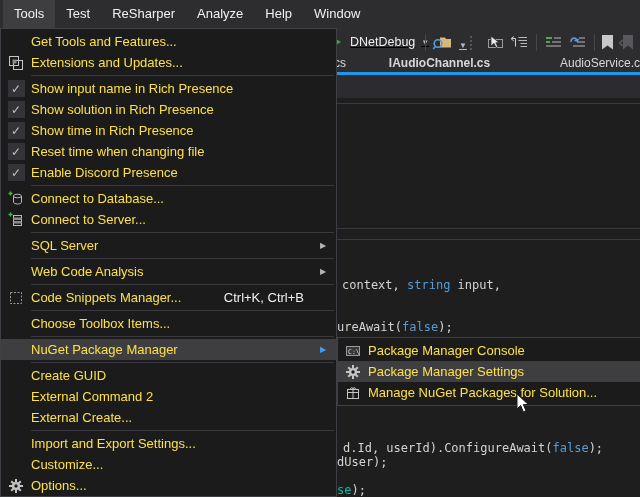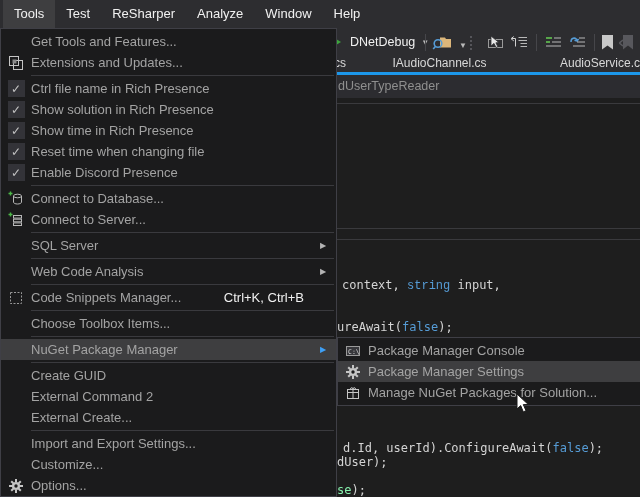--- a/index.html
+++ b/index.html
@@ -6,21 +6,21 @@
   body{width:640px;height:497px;overflow:hidden;background:#1e1e1e;
        font-family:"Liberation Sans", sans-serif; position:relative;}
   .app{position:absolute;inset:0;width:640px;height:497px;}
 
   
   .strip{position:absolute;left:0;width:640px;}
   .menubar{top:0;height:28px;background:#2d2d30;display:flex;align-items:stretch;padding-left:3px;z-index:5;}
   .mb-item{color:#f1f1f1;font-size:13px;line-height:28px;padding:0 11px;white-space:nowrap;}
   .mb-item.active{background:#3e3e40;}
   .toolbar{top:28px;height:28px;background:#2d2d30;}
-  .tb{position:absolute;top:0;height:28px;display:flex;align-items:center;}
+  .tb{position:absolute;top:0;height:28px;display:flex;align-items:center;text-decoration:underline;}
   .tb-sep{width:1px;height:17px;background:#46464a;top:6px;position:absolute;}
   .tb-grip{position:absolute;top:7px;width:4px;height:15px;
            background-image:radial-gradient(#55555a 1px, transparent 1.2px);
            background-size:4px 4px;}
   .run-label{color:#f1f1f1;font-size:12.5px;margin-left:6px;}
   .chev{color:#b8b8b8;font-size:8px;margin-left:6px;}
   .tabstrip{top:56px;height:16px;background:#2d2d30;}
   .tab{position:absolute;top:0;height:16px;line-height:15px;font-size:12px;color:#d8d8d8;text-align:center;white-space:nowrap;}
   .accent-line{position:absolute;left:0;top:72px;width:640px;height:3px;background:var(--accent,#1c97ea);}
   .navbar{top:75px;height:23px;background:#2c2c30;}
@@ -30,21 +30,21 @@
   .code-line{position:absolute;font-family:"DejaVu Sans Mono", monospace;font-size:12px;line-height:14px;white-space:pre;}
 
   
   .menu-panel{position:absolute;left:0;top:28px;width:337px;height:469px;background:#1b1b1c;
               border:1px solid #3f3f46;box-sizing:border-box;padding:2px 0;z-index:10;}
   .menu-row{display:flex;align-items:center;height:21px;}
   .menu-row.highlighted{background:var(--hl,#3e3e40);}
   .mi-gutter{width:30px;flex:none;display:flex;justify-content:center;align-items:center;}
   .mi-check{width:17px;height:17px;background:#333338;color:#c0c0c0;font-size:12px;
             display:flex;align-items:center;justify-content:center;}
-  .mi-label{flex:1;color:#a3a3a3;font-size:13px;white-space:nowrap;}
+  .mi-label{flex:1;color:#fde047;font-size:13px;white-space:nowrap;}
   .mi-shortcut{color:#f1f1f1;font-size:13px;margin-right:16px;}
   .mi-arrow{width:14px;color:#b4b4b4;font-size:8px;margin-right:2px;}
   .mi-arrow.blue{color:var(--arrow,#3ea0f7);}
   .menu-sep{height:1px;background:#3a3a3e;margin:2px 2px 2px 30px;}
 
   
   .submenu-panel{position:absolute;left:337px;top:337px;width:303px;background:#1b1b1c;
                  border:1px solid #3f3f46;border-right:none;box-sizing:border-box;padding:2px 0;z-index:11;}
   .submenu-panel .menu-row{height:21px;}
 
@@ -53,22 +53,22 @@
 </head>
 <body>
 
 <div class="app">
 
   <div class="strip menubar">
       <div class="mb-item active">Tools</div>
       <div class="mb-item">Test</div>
       <div class="mb-item">ReSharper</div>
       <div class="mb-item">Analyze</div>
+      <div class="mb-item">Help</div>
       <div class="mb-item">Window</div>
-      <div class="mb-item">Help</div>
     </div>
 
   <div class="strip toolbar">
     <div class="tb" style="left:330px">
       <svg width="12" height="14">
           <path d="M1 1 L11 7 L1 13 Z" fill="#3da63d"></path>
         </svg>
     </div>
     <div class="tb" style="left:344px">
       <span class="run-label">DNetDebug</span>
@@ -134,38 +134,37 @@
     <div class="tb" style="left:619px">
       <svg width="16" height="15">
         <path d="M4 0 H14 V14.5 L9 10.6 L4 14.5 Z" fill="#58585d"></path>
         <path d="M4 5 L0.5 8 L4 11" fill="none" stroke="#58585d" stroke-width="1.6"></path>
       </svg>
     </div>
   </div>
 
   <div class="strip tabstrip">
       <div class="tab" style="left: 300px; width: 46px; text-align: right;">cs</div>
-      <div class="tab" style="left: 377px; width: 125px; text-align: center;">IAudioChannel.cs</div>
+      <div class="tab" style="left: 377px; width: 125px; text-align: center; font-weight: bold;">IAudioChannel.cs</div>
       <div class="tab" style="left: 547px; width: 112px; text-align: center;">AudioService.cs</div>
     </div>
   <div class="accent-line"></div>
 
   <div class="strip navbar"></div>
-  <div class="navbar-text">dUserTypeReader</div>
 
   <div class="editor-surface"></div>
   <div class="hline" style="top:103px"></div>
   <div class="hline" style="top:228px"></div>
   <div class="hline" style="top:239px"></div>
   <div id="code-layer">
-      <div class="code-line" style="left: 342px; top: 278px;"><span style="color: rgb(212, 212, 212);">context, </span><span style="color: rgb(86, 156, 214); font-family: Liberation Mono, monospace;">string</span><span style="color: rgb(212, 212, 212);"> input,</span></div>
+      <div class="code-line" style="left: 342px; top: 278px;"><span style="color: rgb(212, 212, 212);">context, </span><span style="color: rgb(86, 156, 214);">string</span><span style="color: rgb(212, 212, 212);"> input,</span></div>
       <div class="code-line" style="left: 337px; top: 320px;"><span style="color: rgb(212, 212, 212);">ureAwait(</span><span style="color: rgb(86, 156, 214);">false</span><span style="color: rgb(212, 212, 212);">);</span></div>
       <div class="code-line" style="left: 343px; top: 441px;"><span style="color: rgb(212, 212, 212);">d.Id, userId).ConfigureAwait(</span><span style="color: rgb(86, 156, 214);">false</span><span style="color: rgb(212, 212, 212);">);</span></div>
       <div class="code-line" style="left: 337px; top: 455px;"><span style="color: rgb(212, 212, 212);">dUser);</span></div>
-      <div class="code-line" style="left: 337px; top: 483px;"><span style="color: #86efac;">se</span><span style="color: rgb(212, 212, 212);">);</span></div>
+      <div class="code-line" style="left: 337px; top: 483px;"><span style="color: #14b8a6;">se</span><span style="color: rgb(212, 212, 212);">);</span></div>
     </div>
 
   <div class="menu-panel" id="tools-menu">
       <div class="menu-row">
         <span class="mi-gutter"></span>
         <span class="mi-label">Get Tools and Features...</span>
         <span class="mi-arrow"></span>
       </div>
       <div class="menu-row">
         <span class="mi-gutter">
@@ -176,21 +175,21 @@
           </svg>
         </span>
         <span class="mi-label">Extensions and Updates...</span>
         <span class="mi-arrow"></span>
       </div>
       <div class="menu-sep"></div>
       <div class="menu-row">
         <span class="mi-gutter">
           <span class="mi-check">✓</span>
         </span>
-        <span class="mi-label">Ctrl file name in Rich Presence</span>
+        <span class="mi-label">Show input name in Rich Presence</span>
         <span class="mi-arrow"></span>
       </div>
       <div class="menu-row">
         <span class="mi-gutter">
           <span class="mi-check">✓</span>
         </span>
         <span class="mi-label">Show solution in Rich Presence</span>
         <span class="mi-arrow"></span>
       </div>
       <div class="menu-row">

